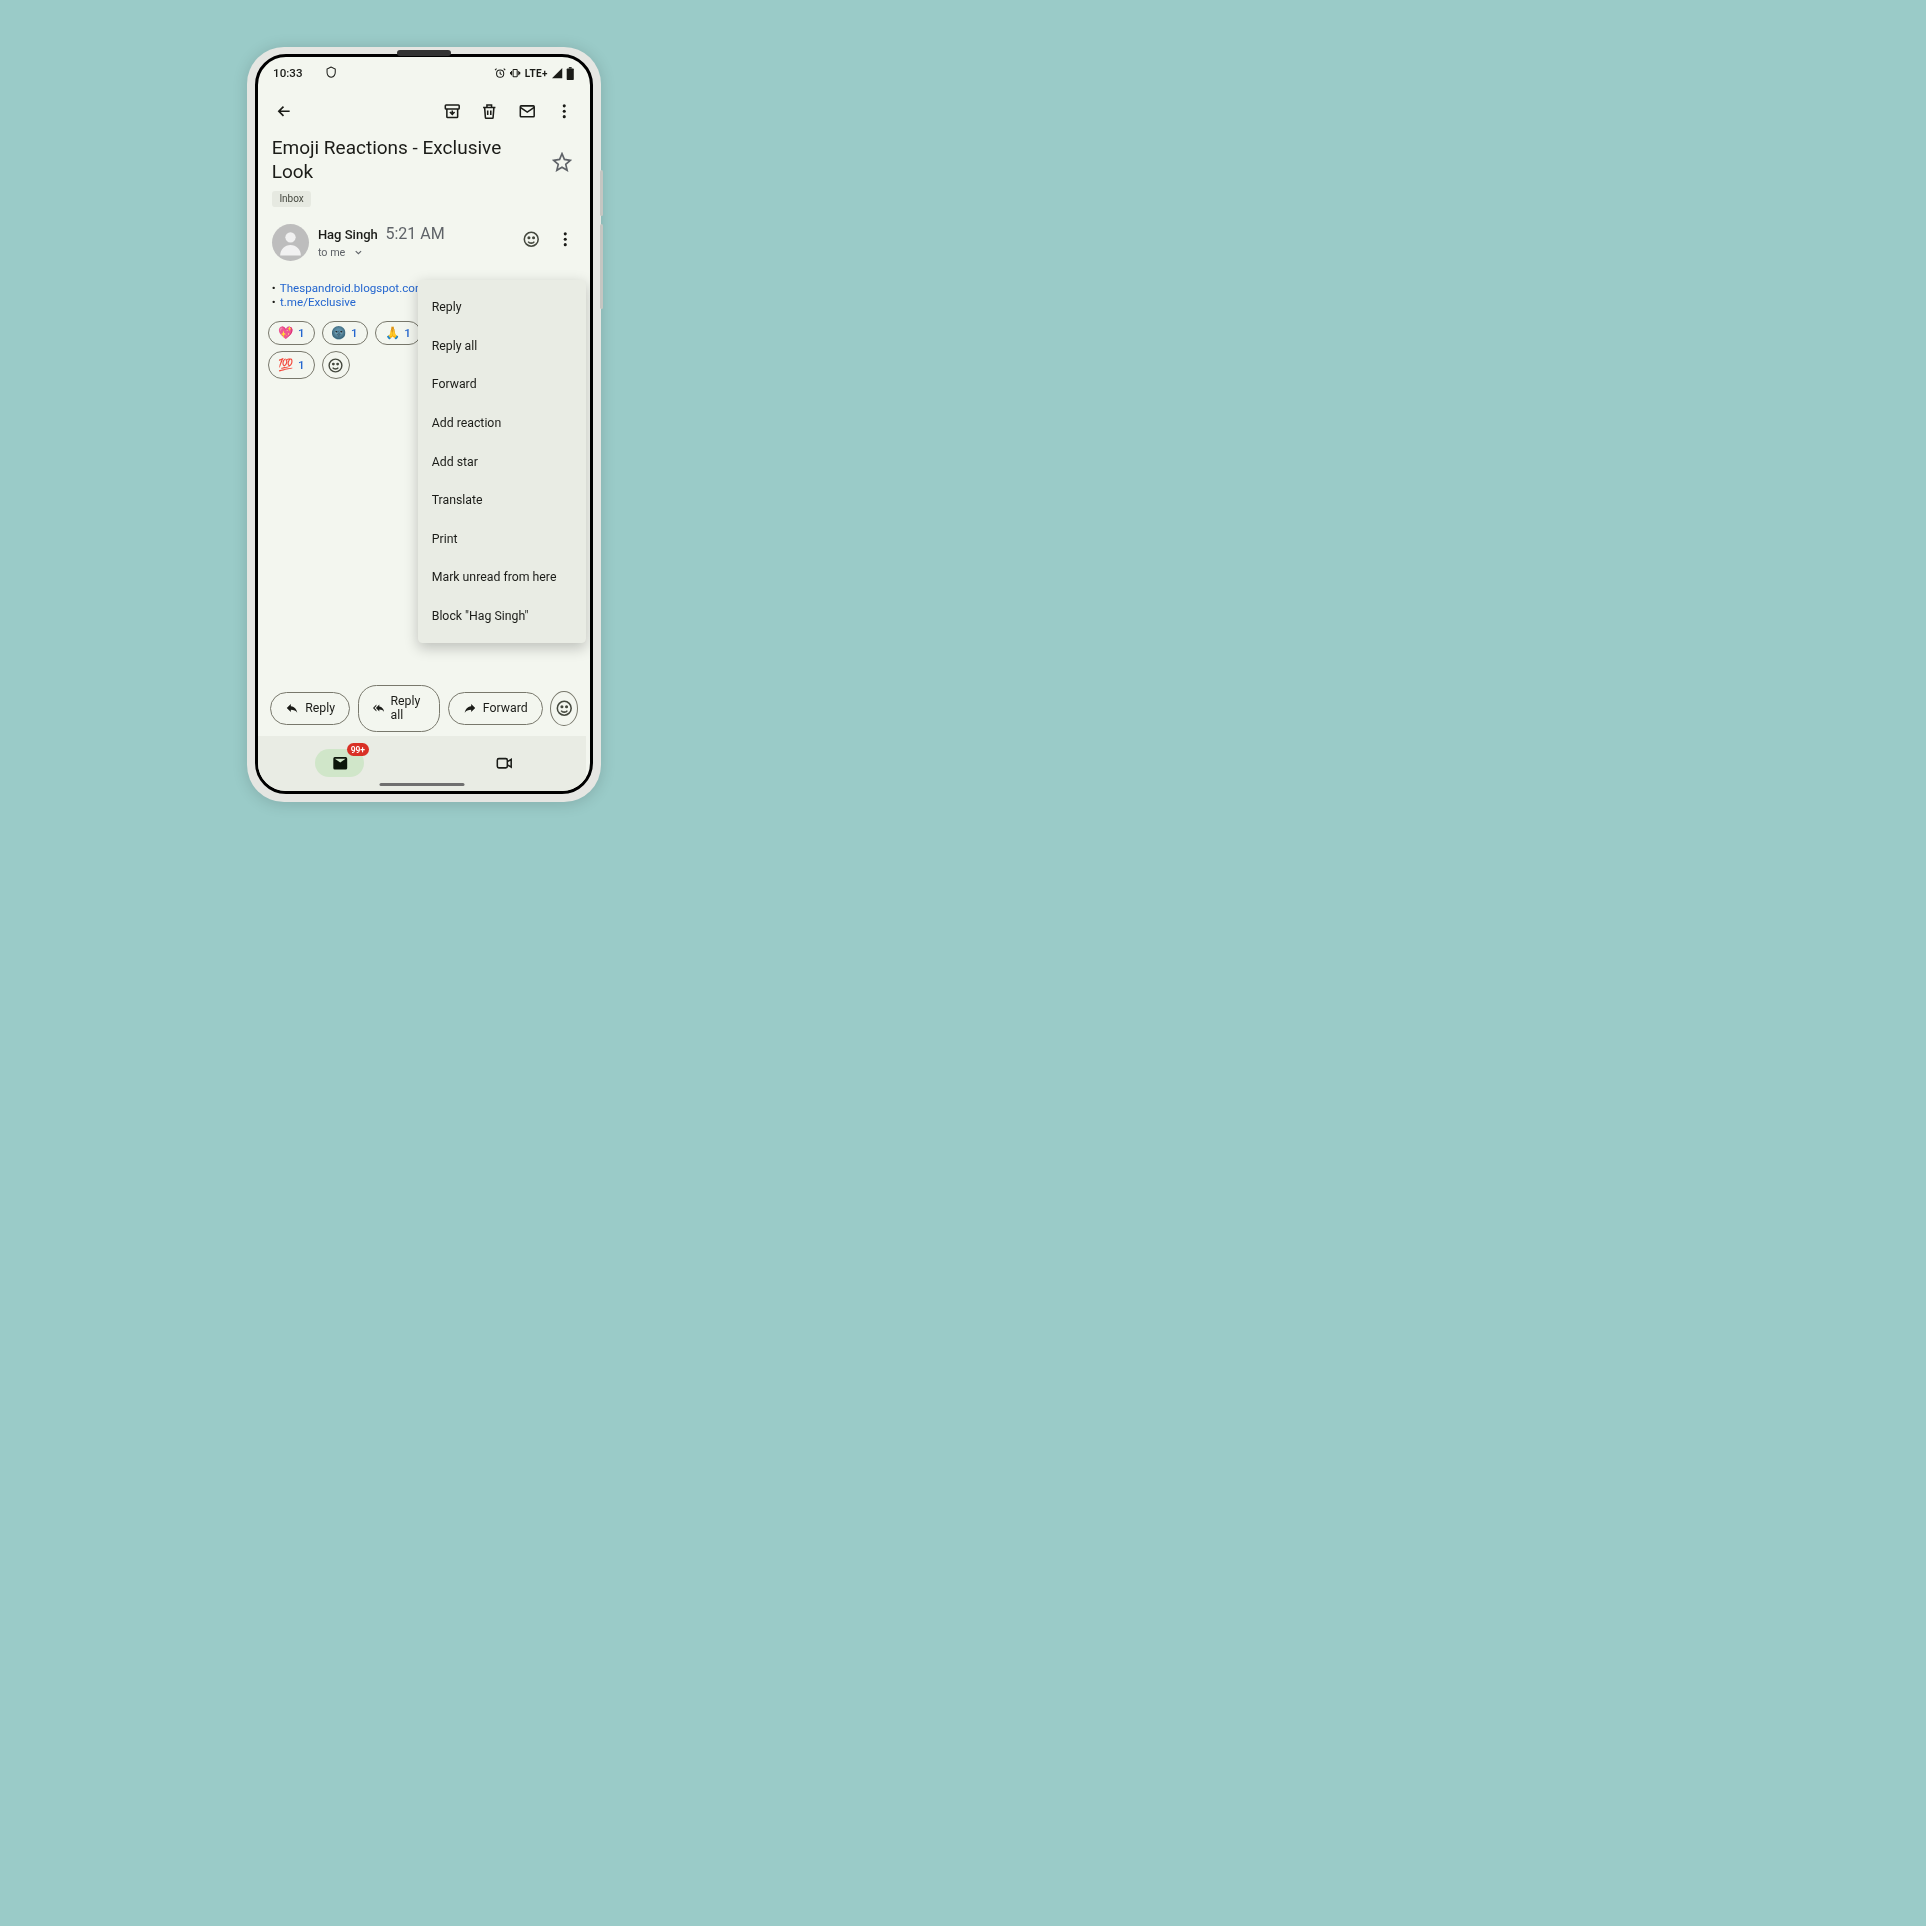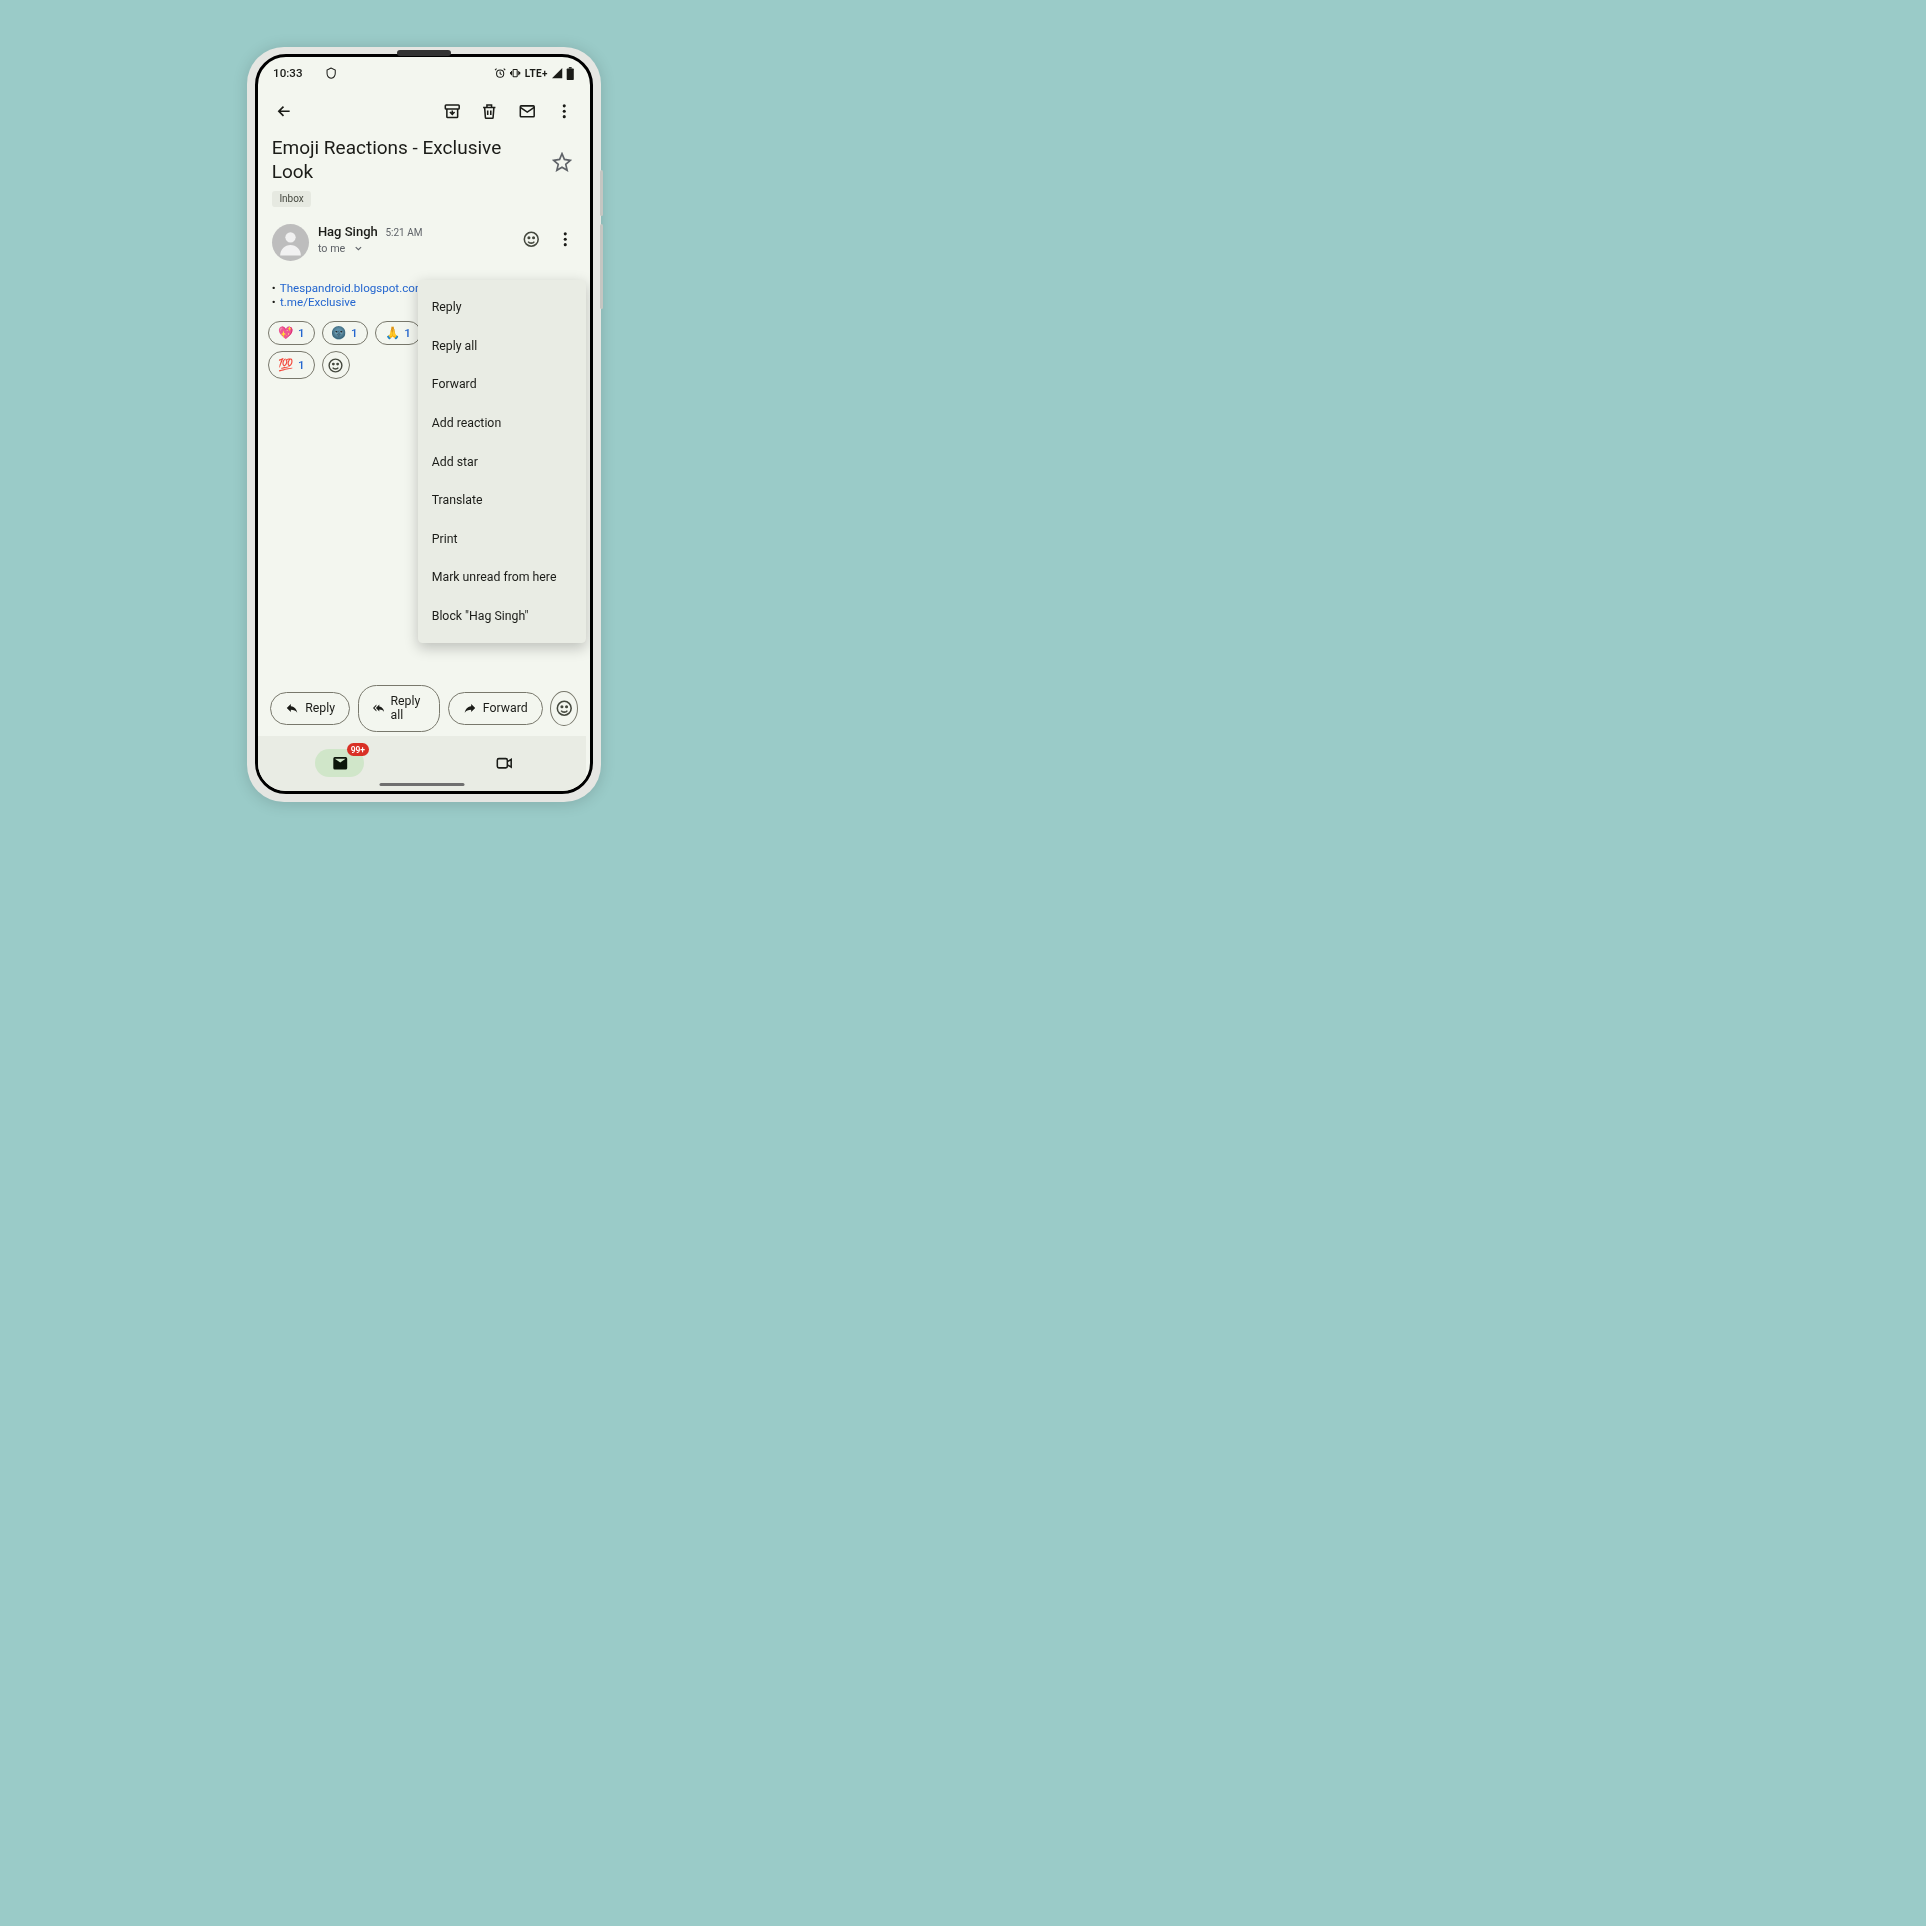--- a/index.html
+++ b/index.html
@@ -54,21 +54,21 @@
   
   .status-bar {
     display: flex;
     justify-content: space-between;
     align-items: center;
     padding: 9.2px 15.4px 3.1px 15.4px;
     font-size: 11.6px;
     font-weight: 500;
     color: #1b1c18;
   }
-  .status-left { display: flex; align-items: center; gap: 22px; }
+  .status-left { display: flex; align-items: flex-start; gap: 22px; }
   .status-right { display: flex; align-items: center; gap: 3.1px; }
   .status-right .lte { font-size: 10px; letter-spacing: 0.4px; font-weight: bold; }
 
   
   .app-bar {
     display: flex;
     align-items: center;
     padding: 12.3px 10.8px 7.7px 10.8px;
     gap: 6.2px;
   }
@@ -118,21 +118,21 @@
     gap: 9.2px;
   }
   .avatar {
     width: 37px; height: 37px;
     border-radius: 50%;
     background: #bdbdbd;
     display: flex; align-items: center; justify-content: center;
   }
   .sender-info { flex: 1; }
   .sender-name { font-size: 13px; font-weight: 500; color: #1b1c18; display: inline; }
-  .sender-time { font-size: 10px; color: #5f6368; margin-left: 4.6px; }
+  .sender-time { font-size: 16px; color: #5f6368; margin-left: 4.6px; }
   .sender-to { font-size: 10.8px; color: #5f6368; margin-top: 3.1px; display: flex; align-items: center; gap: 8px; }
   .sender-actions { display: flex; gap: 3.1px; }
 
   
   .email-body {
     padding: 14px 14px 7.7px 14px;
     font-size: 11.6px;
     color: #1b1c18;
   }
   .email-body a { color: #2466cf; text-decoration: none; }

